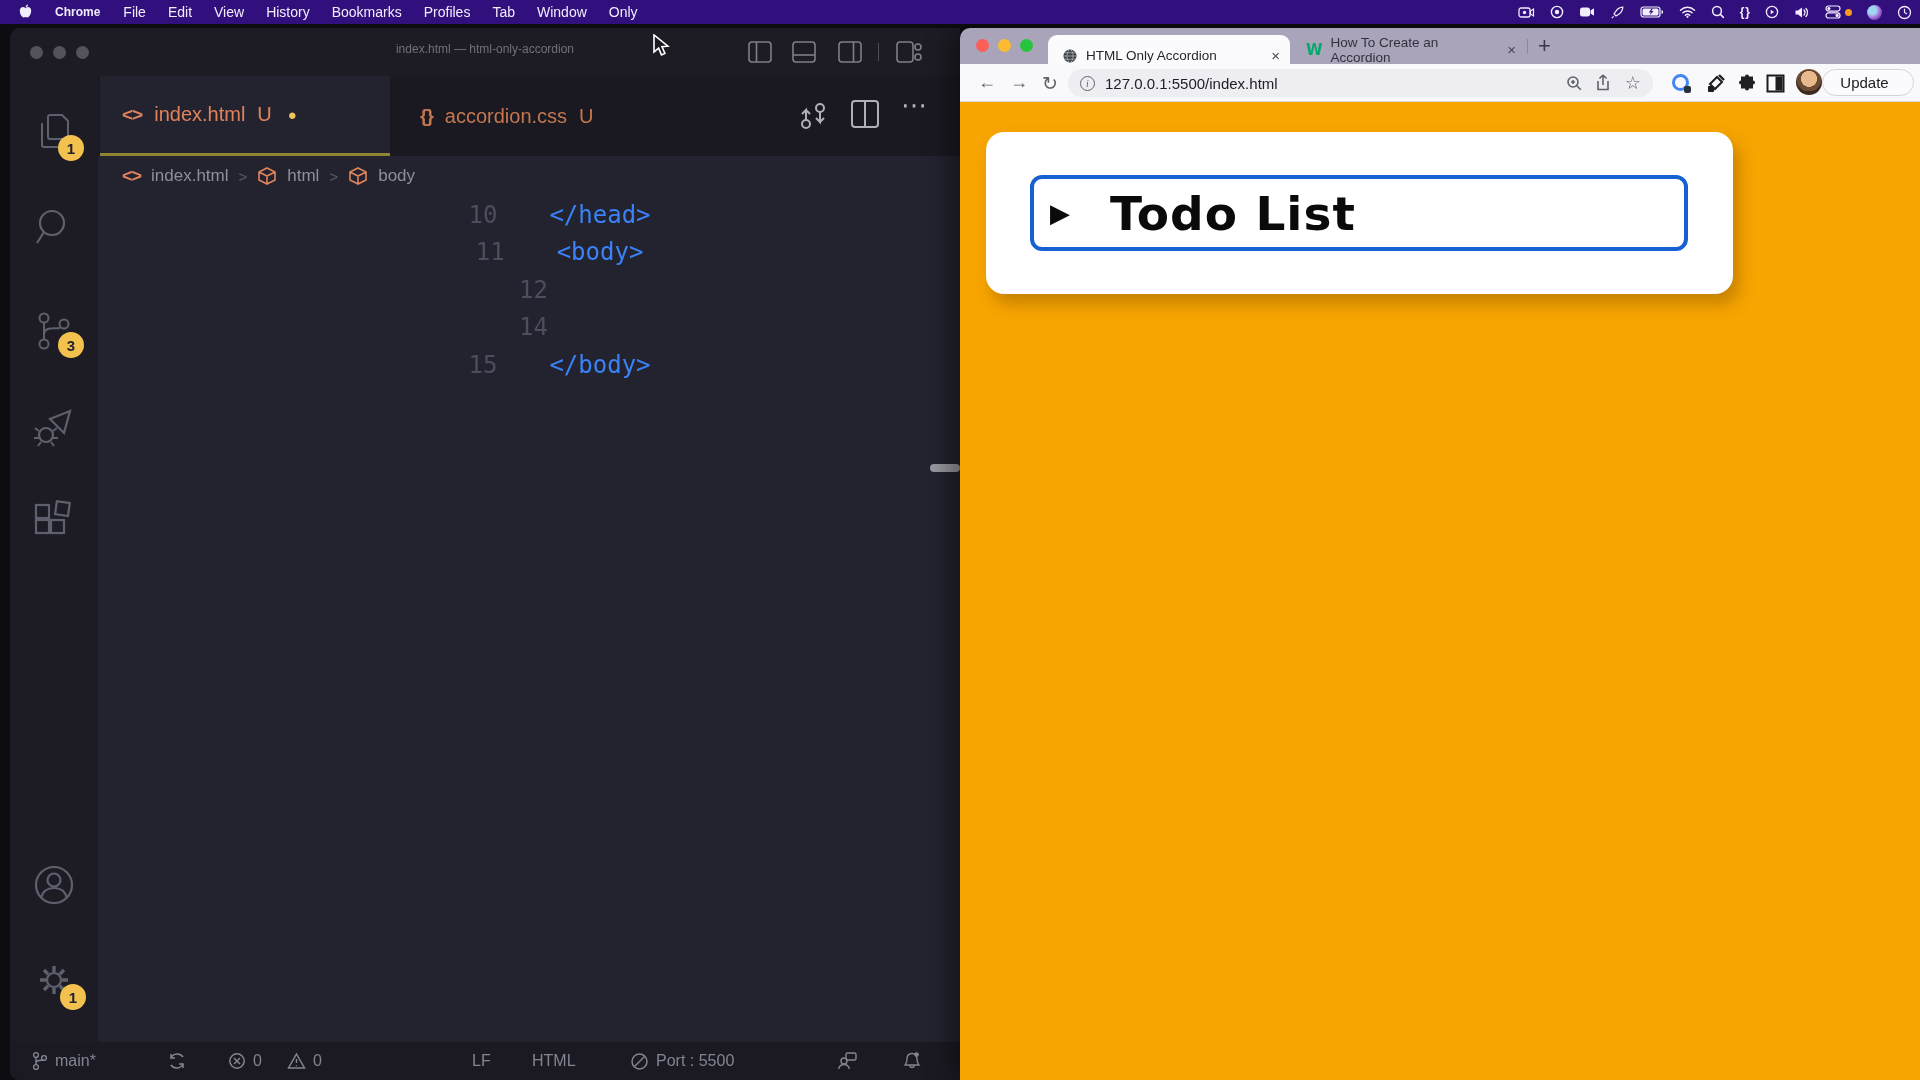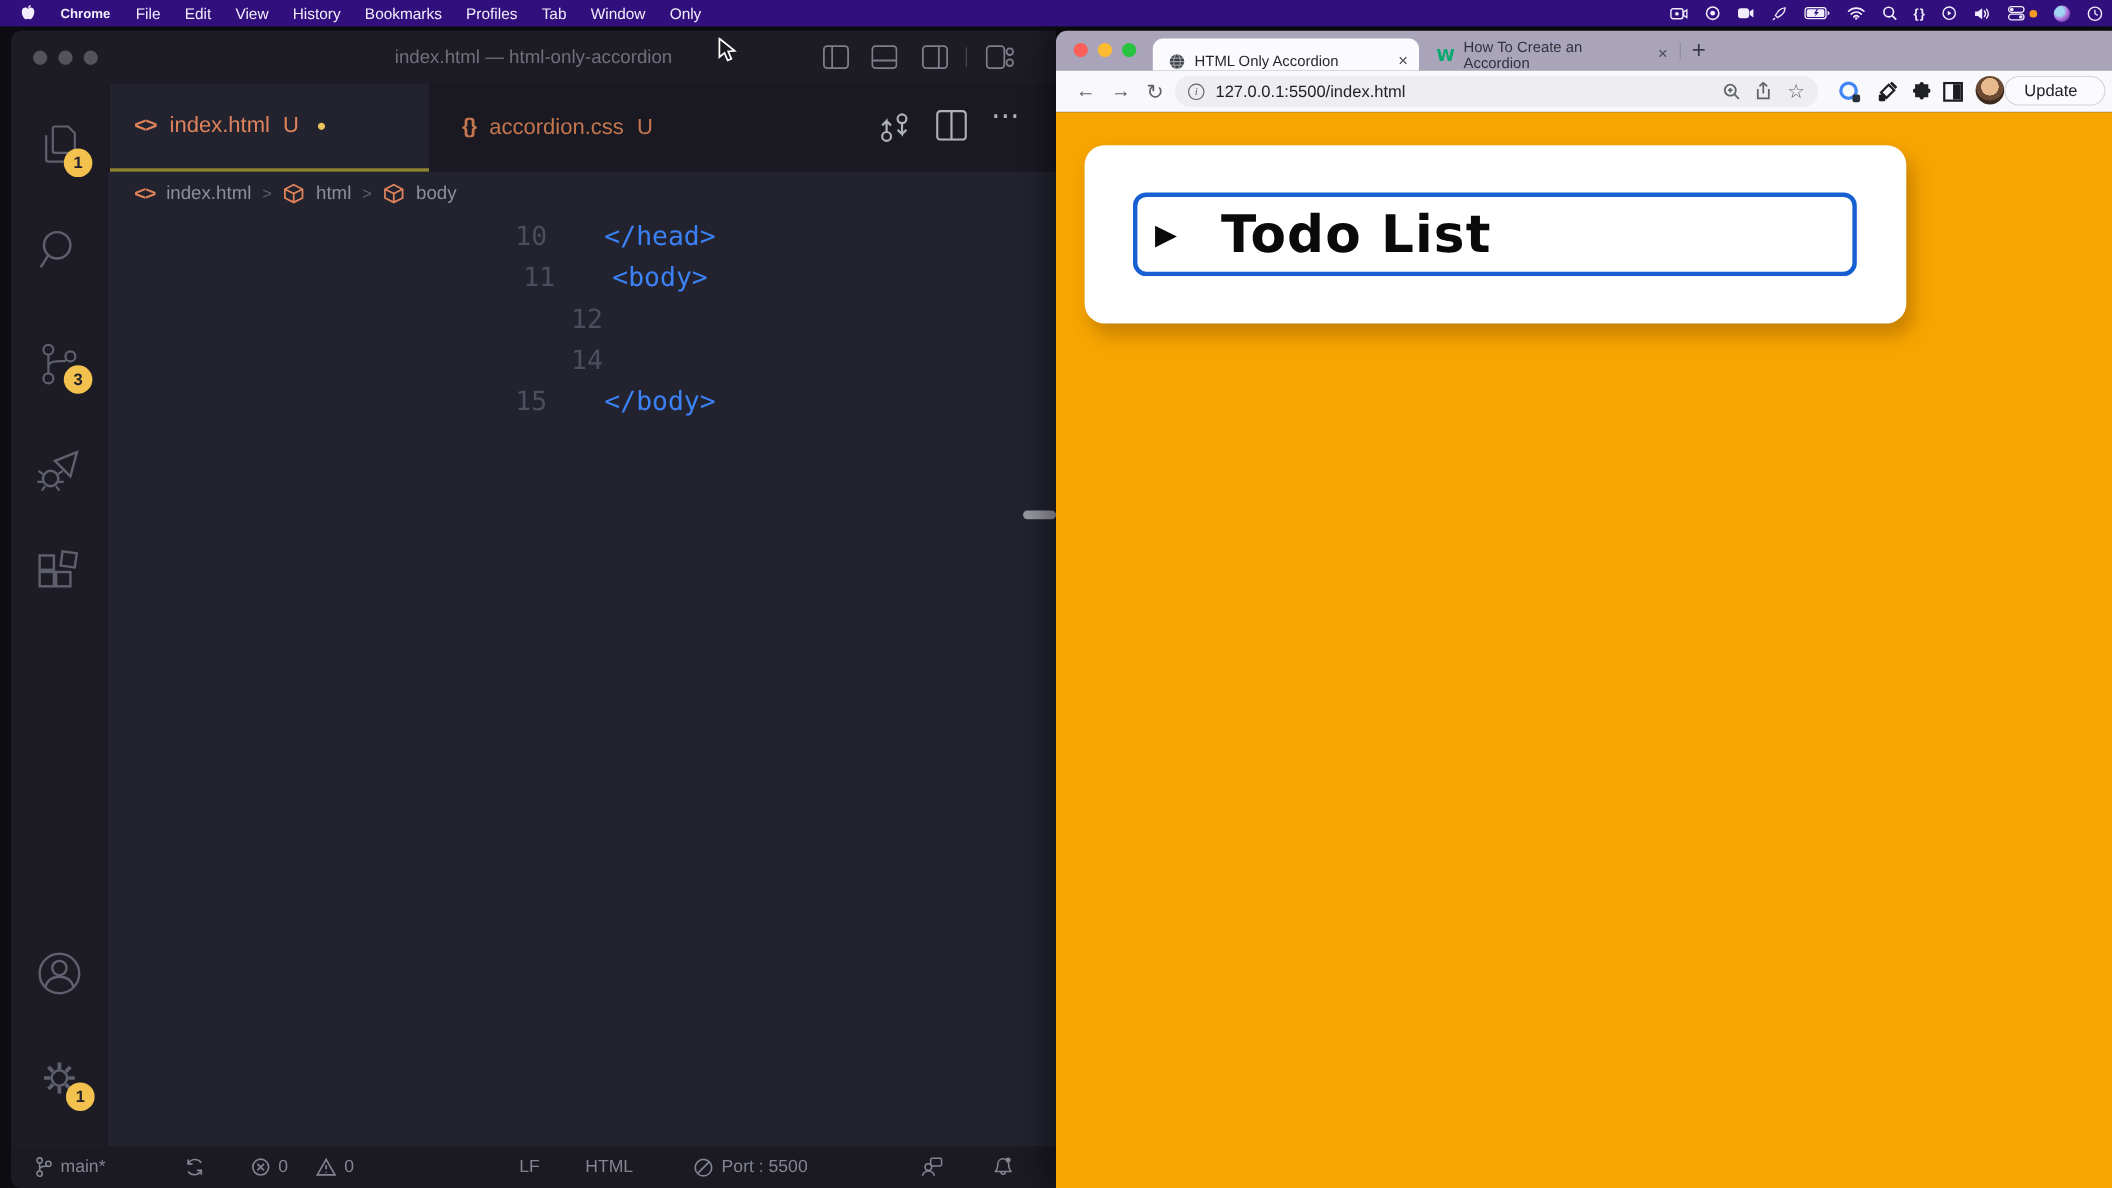--- a/index.html
+++ b/index.html
@@ -13,21 +13,21 @@
   #menubar .mi { padding:0 11px; }
   #menubar .app { font-weight:bold; font-size:12px; padding:0 12px; }
   #mb-right { position:absolute; right:8px; top:0; height:24px; display:flex; align-items:center; gap:15px; }
   #mb-right .sic { display:flex; align-items:center; }
 
   
   #vsc { position:absolute; left:10px; top:28px; width:950px; height:1052px; background:#232330;
          border-radius:10px 0 0 10px; z-index:10; }
   #vsc-titlebar { position:absolute; left:0; top:0; right:0; height:48px; background:#1d1c25; border-radius:10px 0 0 0; }
   .tl { position:absolute; top:18px; width:13px; height:13px; border-radius:50%; background:#54535c; }
-  #vsc-title { position:absolute; left:0; right:0; top:14px; text-align:center; color:#6f707c; font-size:17px; }
+  #vsc-title { position:absolute; left:0; right:0; top:14px; text-align:center; color:#6f707c; font-size:12px; }
   .tb-ic { position:absolute; top:13px; color:#7c7e8a; }
 
   #activitybar { position:absolute; left:0; top:48px; width:88px; bottom:38px; background:#1d1c25; }
   .act { position:absolute; left:22px; width:44px; height:44px; }
   .badge { position:absolute; width:26px; height:26px; border-radius:50%; background:#f2c14e; color:#23222b;
            font-size:15px; font-weight:bold; display:flex; align-items:center; justify-content:center; }
 
   #editor-area { position:absolute; left:88px; right:0; top:48px; bottom:38px; }
   #tabbar { position:absolute; left:0; right:0; top:0; height:80px; background:#1a1922; }
   .tab { position:absolute; top:0; height:80px; display:flex; align-items:center; font-size:20px; }

